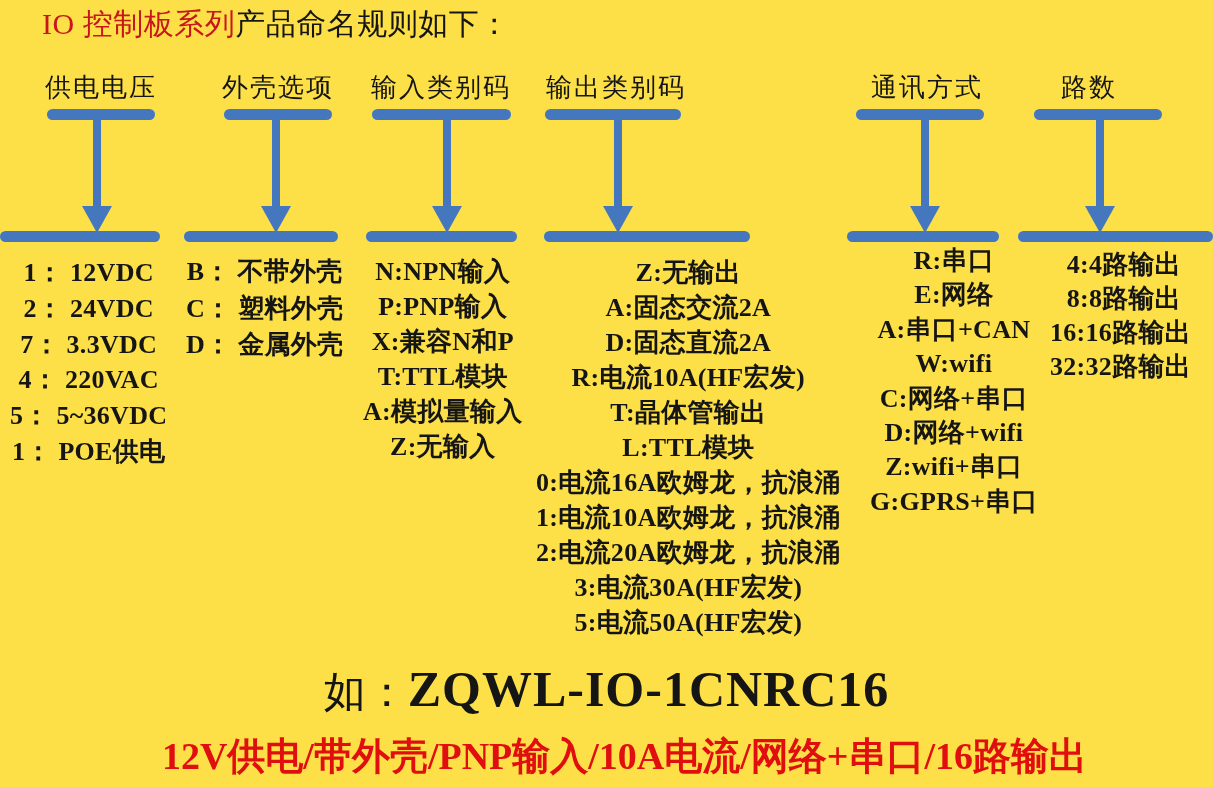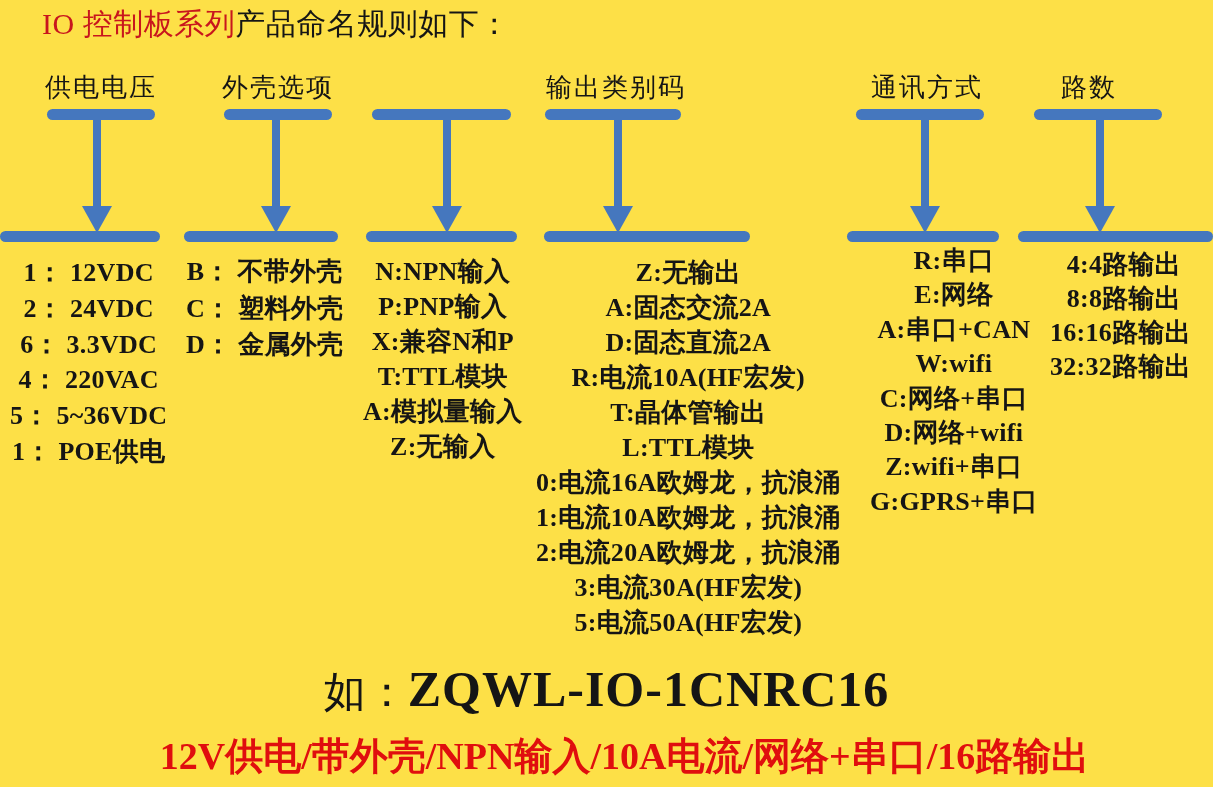--- a/index.html
+++ b/index.html
@@ -72,41 +72,42 @@
 
   <div class="col" id="col1">
     <div class="hdr">供电电压</div>
     <div class="topbar"></div>
     <div class="stem"></div>
     <div class="ahead"></div>
     <div class="botbar"></div>
     <div class="list">
       <div class="item">1： 12VDC</div>
       <div class="item">2： 24VDC</div>
-      <div class="item">6： 3.3VDC</div>
+      <div class="item">7： 3.3VDC</div>
       <div class="item">4： 220VAC</div>
       <div class="item">5： 5~36VDC</div>
       <div class="item">1： POE供电</div>
     </div>
   </div>
 
   <div class="col" id="col2">
     <div class="hdr">外壳选项</div>
     <div class="topbar"></div>
     <div class="stem"></div>
     <div class="ahead"></div>
     <div class="botbar"></div>
     <div class="list">
       <div class="item">B： 不带外壳</div>
       <div class="item">C： 塑料外壳</div>
       <div class="item">D： 金属外壳</div>
     </div>
   </div>
 
   <div class="col" id="col3">
+    <div class="hdr">输入类别码</div>
     <div class="topbar"></div>
     <div class="stem"></div>
     <div class="ahead"></div>
     <div class="botbar"></div>
     <div class="list">
       <div class="item">N:NPN输入</div>
       <div class="item">P:PNP输入</div>
       <div class="item">X:兼容N和P</div>
       <div class="item">T:TTL模块</div>
       <div class="item">A:模拟量输入</div>
@@ -162,15 +163,15 @@
     <div class="list">
       <div class="item"> 4:4路输出</div>
       <div class="item"> 8:8路输出</div>
       <div class="item">16:16路输出</div>
       <div class="item">32:32路输出</div>
     </div>
   </div>
 
   <div class="example"><span class="ex-prefix">如：</span><span class="ex-model">ZQWL-IO-1CNRC16</span></div>
 
-  <div class="breakdown">12V供电/带外壳/NPN输入/10A电流/网络+串口/16路输出</div>
+  <div class="breakdown">12V供电/带外壳/PNP输入/10A电流/网络+串口/16路输出</div>
 
 </div>
 
 </body></html>

